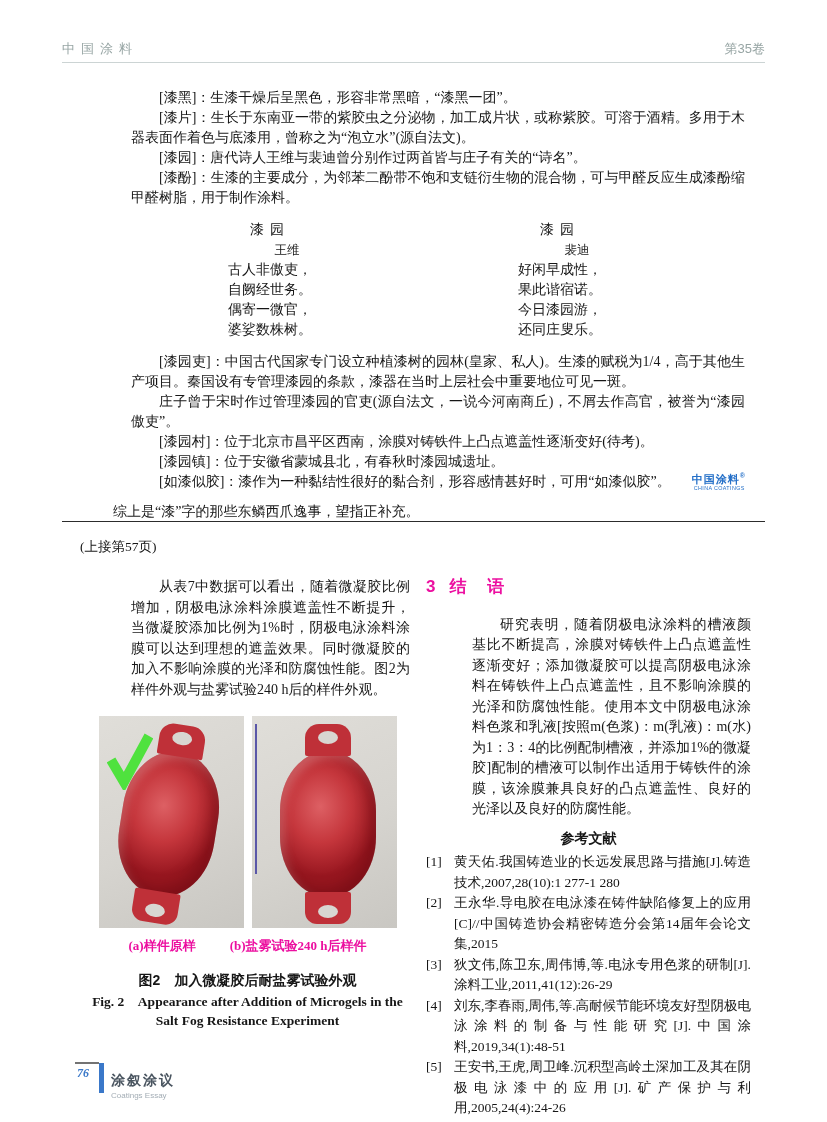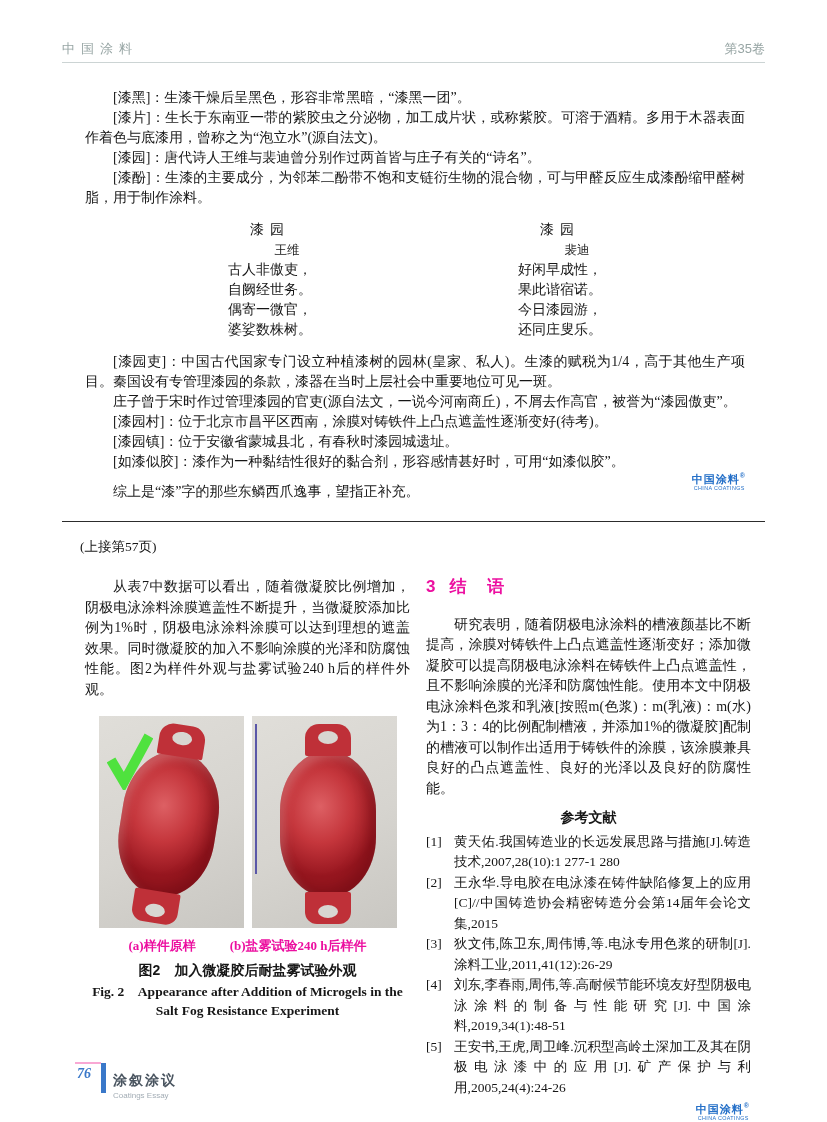--- a/index.html
+++ b/index.html
@@ -14,21 +14,21 @@
     position:absolute; left:62px; right:62px; top:40px;
     display:flex; justify-content:space-between; align-items:flex-end;
     color:#97a5a4; font-size:13px;
     font-family:"Liberation Sans","DejaVu Sans",sans-serif;
   }
   .journal-name { letter-spacing:6px; }
   .header-rule { position:absolute; left:62px; right:62px; top:62px; border-top:1px solid #ccd4d4; }
 
   
   .top-article { position:absolute; left:85px; right:82px; top:88px; font-size:14px; line-height:20px; text-align:justify; }
-  .para { text-indent:2em; }
+  .para { text-indent:2em;margin-left:46px; }
 
   .poems { display:flex; justify-content:center; gap:110px; margin:12px 0 12px; }
   .poem { width:180px; text-align:center; line-height:20px; }
   .poem-title { letter-spacing:6px; }
   .poem-author { font-size:12.5px; padding-left:34px; }
 
   .closing-para { text-indent:2em; margin-top:10px; }
 
   
   .brand-logo { text-align:center; font-family:"Liberation Sans","DejaVu Sans",sans-serif; color:#2570c8; line-height:1.1; }
@@ -61,40 +61,40 @@
   .lug-bottom .lug-hole { bottom:6px; }
   .part-body { width:96px; height:146px; margin:-5px auto -5px;
     background:radial-gradient(62% 48% at 42% 38%, #dd6064 0%, #c5363c 52%, #97161f 100%);
     border-radius:48px / 60px;
     box-shadow:inset -6px -8px 14px rgba(80,0,10,.35), inset 4px 6px 10px rgba(255,190,190,.35); }
   .check-icon { position:absolute; left:8px; top:14px; }
 
   .fig-sublabels { display:flex; justify-content:center; gap:34px; margin-top:8px;
     color:#ec0fa0; font-weight:bold; font-size:13px; white-space:nowrap; }
   .fig-caption-zh { text-align:center; font-family:"Liberation Sans","DejaVu Sans",sans-serif;
-    font-weight:bold; font-size:14px; margin-top:3px; }
+    font-weight:bold; font-size:14px; margin-top:13px; }
   .fig-caption-en { text-align:center; font-weight:bold; font-size:13.5px; line-height:19px; margin-top:2px; }
 
   
   .section-heading { color:#ec0fa0; font-family:"Liberation Sans","DejaVu Sans",sans-serif;
     font-weight:bold; font-size:17px; margin-bottom:17px; }
   .section-no { margin-right:14px; }
   .section-title { letter-spacing:8px; }
   .refs-title { text-align:center; font-family:"Liberation Sans","DejaVu Sans",sans-serif;
     font-weight:bold; font-size:14px; margin:8px 0 4px; }
   .ref-item { display:flex; font-size:13.5px; line-height:20.5px; }
   .ref-no { width:28px; flex:none; }
   .ref-text { flex:1; text-align:justify; }
   .logo-refs { margin-top:4px; display:flex; justify-content:flex-end; }
 
   
   .page-footer { position:absolute; left:75px; top:1062px; display:flex; align-items:flex-start;
     font-family:"Liberation Sans","DejaVu Sans",sans-serif; }
   .page-num { font-family:"Liberation Serif","DejaVu Serif",serif; font-style:italic; font-weight:bold;
-    font-size:14px; color:#3a78c9; border-top:2px solid #f9a8d4; padding:2px 10px 2px 2px; }
+    font-size:12px; color:#3a78c9; border-top:2px solid #737373; padding:2px 10px 2px 2px; }
   .footer-bar { width:5px; height:30px; background:#3a78c9; margin-right:7px; margin-top:1px; }
   .footer-col-zh { font-size:14px; font-weight:bold; color:#4a5560; letter-spacing:2px; margin-top:10px; }
   .footer-col-en { font-size:8px; color:#a3adb5; margin-top:1px; }
 </style>
 </head>
 <body>
 
 <div class="page-header">
   <span class="journal-name">中国涂料</span>
   <span class="volume-label">第35卷</span>

